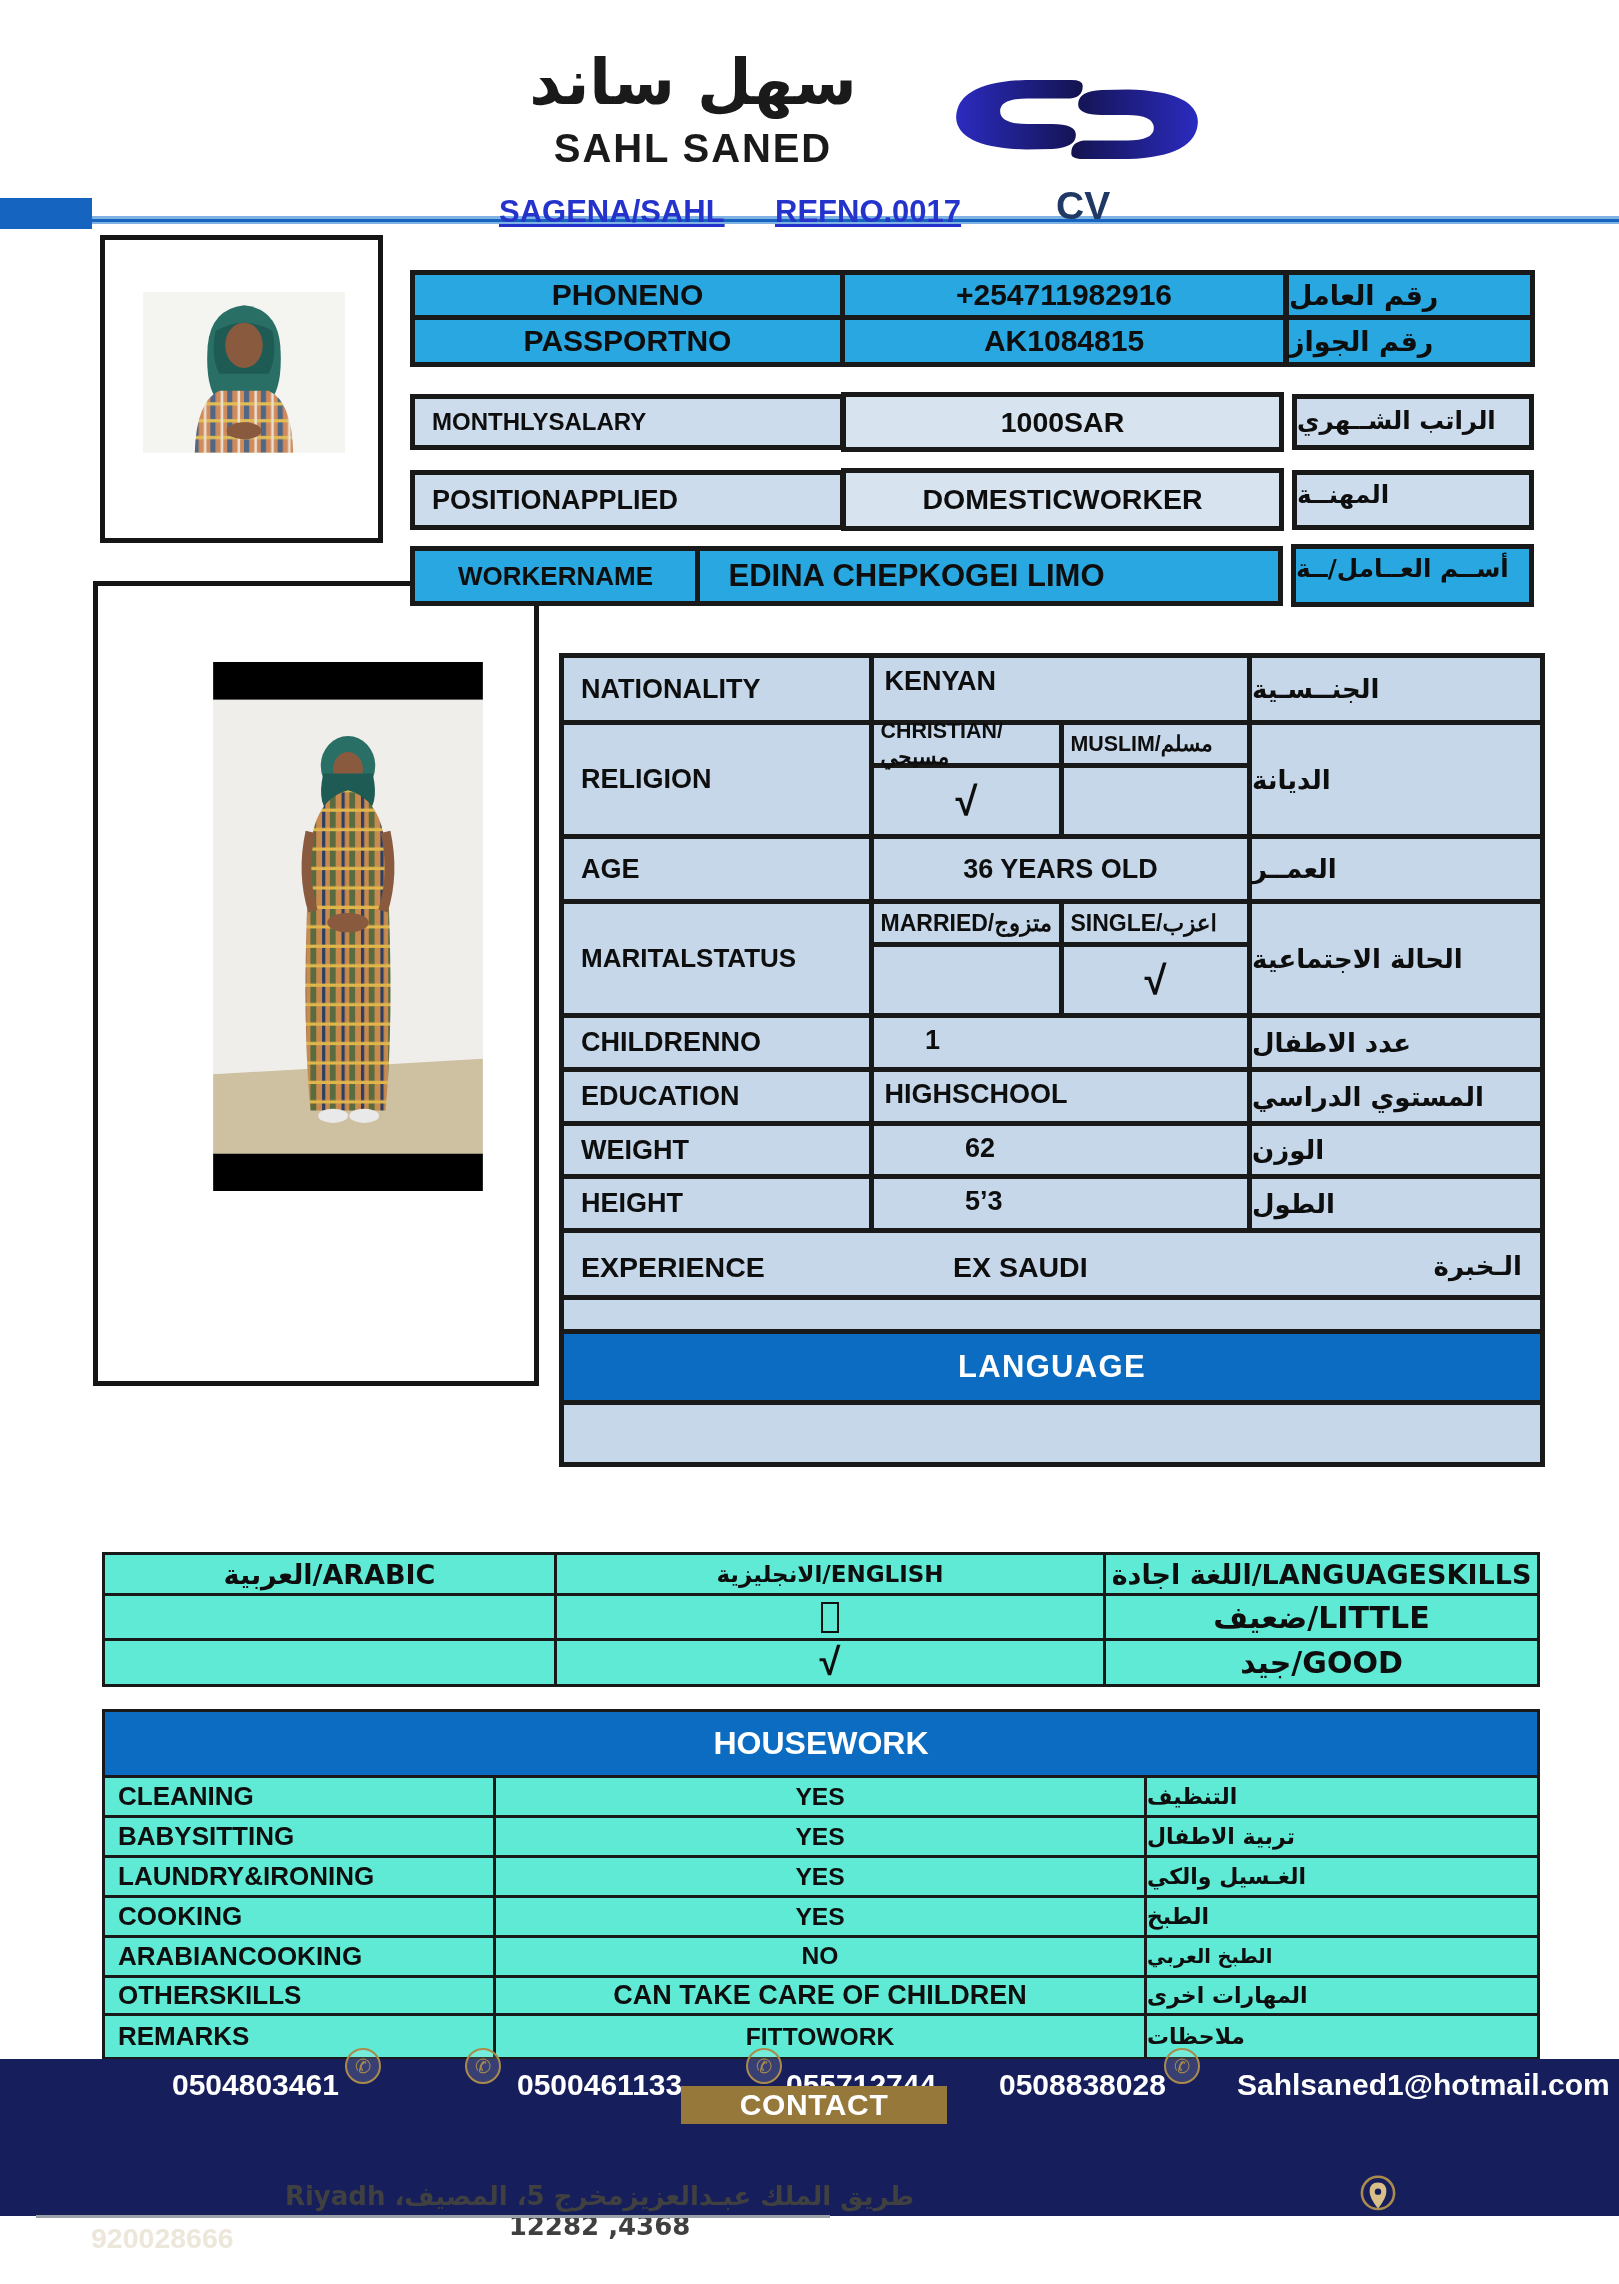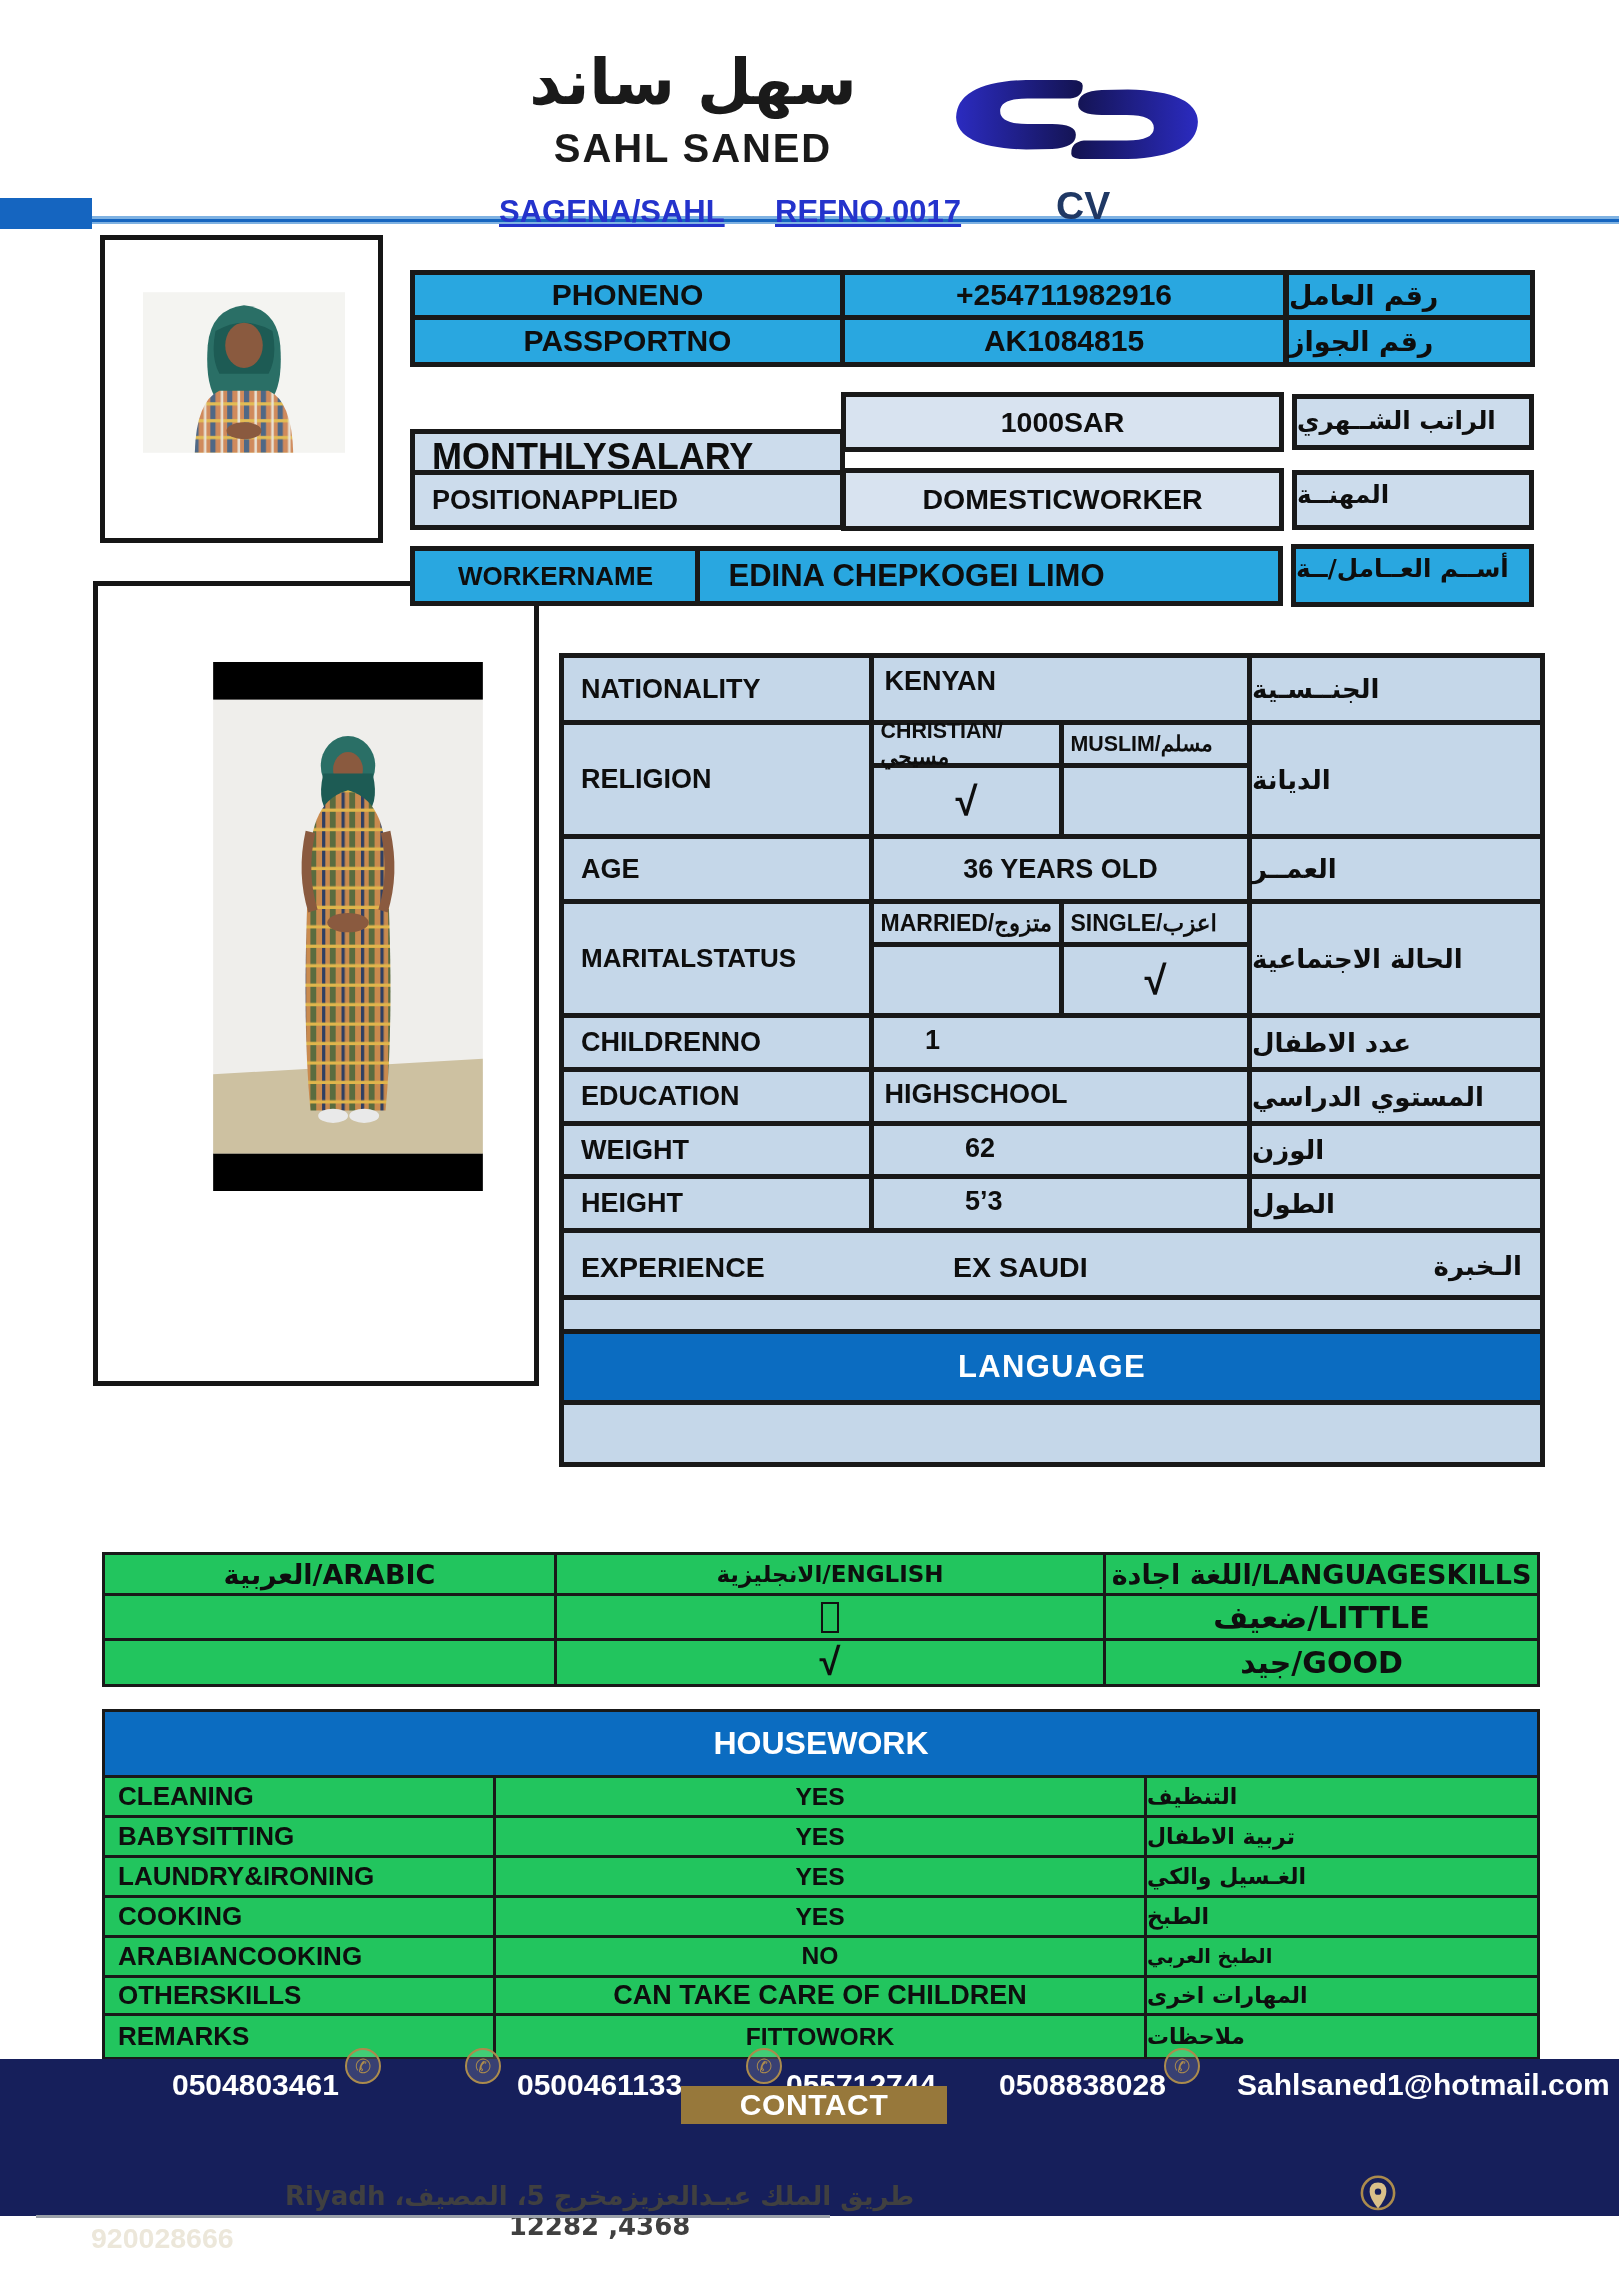--- a/index.html
+++ b/index.html
@@ -30,21 +30,21 @@
            display:flex;flex-direction:column;}
   .subhead{display:flex;border-bottom:5.2px solid #191919;height:38px;}
   .subbody{display:flex;flex:1;}
   .subcell{width:190px;border-right:5.2px solid #191919;box-sizing:border-box;
            display:flex;align-items:center;padding-left:6.5px;font-weight:bold;font-size:21.4px;}
   .subcell.r{flex:1;border-right:none;}
   .chkcell{width:190px;border-right:5.2px solid #191919;box-sizing:border-box;
            display:flex;align-items:center;justify-content:center;font-weight:bold;font-size:40px;}
   .chkcell.r{flex:1;border-right:none;}
   
-  .wtable{position:absolute;left:102px;width:1432px;border:3.9px solid #191919;background:#22c55e;}
+  .wtable{position:absolute;left:102px;width:1432px;border:3.9px solid #191919;background:#5eead4;}
   .wrow{display:flex;border-bottom:3.2px solid #191919;box-sizing:border-box;align-items:stretch;}
   .wrow.last{border-bottom:none;}
   .hdrbar{background:#0b6cc1;color:#fff;display:flex;align-items:center;justify-content:center;
           font-weight:bold;border-bottom:3.9px solid #191919;}
   .hlabel{width:391px;border-right:3.2px solid #191919;box-sizing:border-box;display:flex;
           align-items:center;padding-left:13px;font-weight:bold;font-size:26px;}
   .hvalue{width:651px;border-right:3.2px solid #191919;box-sizing:border-box;display:flex;
           align-items:center;justify-content:center;font-weight:bold;font-size:24.6px;}
   .harab{flex:1;display:flex;align-items:center;justify-content:flex-end;
          padding-right:14.3px;font-weight:bold;font-size:22px;}
@@ -150,21 +150,21 @@
 <div class="cell cyan" style="left:410px;top:315px;width:435px;height:52px;font-size:30px;">
   <span>PASSPORTNO</span>
 </div>
 <div class="cell cyan" style="left:840px;top:315px;width:448px;height:52px;font-size:30px;">
   <span>AK1084815</span>
 </div>
 <div class="cell cyan ar arright" style="left:1284px;top:315px;width:251px;height:52px;font-size:27px;">
   <span>رقم الجواز</span>
 </div>
 
-<div class="cell lite left" style="left:410px;top:394px;width:435px;height:56px;font-size:36px;margin-top:35px;">
+<div class="cell lite left" style="left:410px;top:394px;width:435px;height:56px;font-size:24px;">
   <span>MONTHLYSALARY</span>
 </div>
 <div class="cell litev" style="left:841px;top:392px;width:443px;height:60px;font-size:28.5px;">
   <span>1000SAR</span>
 </div>
 <div class="cell lite ar arright" style="left:1292px;top:394px;width:242px;height:56px;font-size:24.6px;align-items:flex-start;padding-top:6.5px;">
   <span>الراتب الشــهري</span>
 </div>
 
 <div class="cell lite left" style="left:410px;top:470px;width:435px;height:60px;font-size:27px;">

